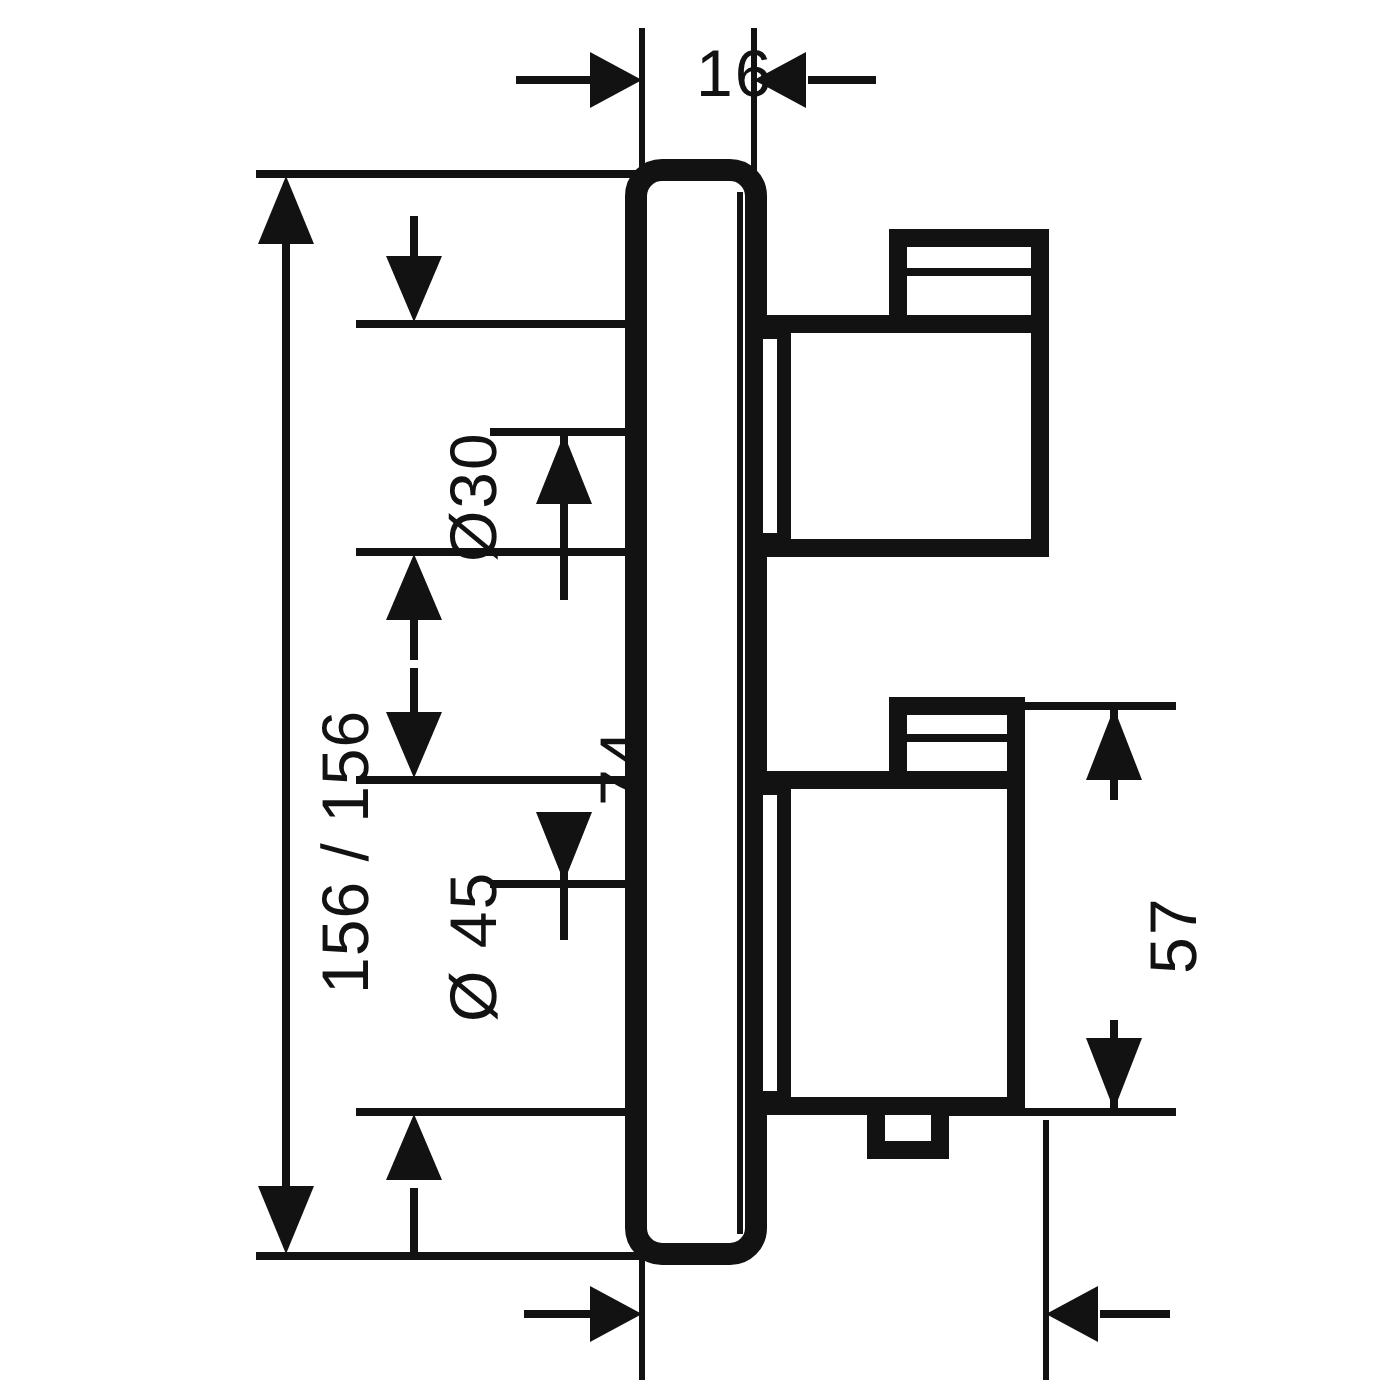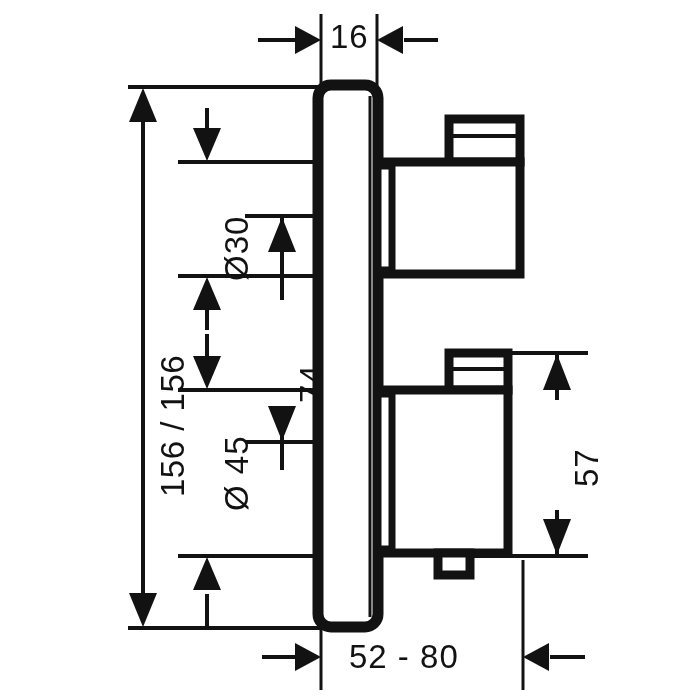--- a/index.html
+++ b/index.html
@@ -60,21 +60,21 @@
     left: 220px;
     top: 511px;
     font-size: 33px;
   }
   .lbl-57 {
     left: 570px;
     top: 487px;
     font-size: 33px;
   }
   .lbl-16 {
-    left: 330px;
+    left: 348px;
     top: 20px;
     text-align: center;
   }
   .lbl-5280 {
     left: 349px;
     top: 640px;
   }
 </style>
 </head>
 <body>
@@ -204,15 +204,14 @@
   <div class="dim-label dim-v lbl-156">156 / 156</div>
 
   <div class="dim-label dim-v lbl-d30">Ø30</div>
 
   <div class="dim-label dim-v lbl-74">74</div>
 
   <div class="dim-label dim-v lbl-d45">Ø 45</div>
 
   <div class="dim-label dim-v lbl-57">57</div>
 
-  <div class="dim-label dim-h lbl-5280">52 - 80</div>
 
 </div>
 
 </body></html>

